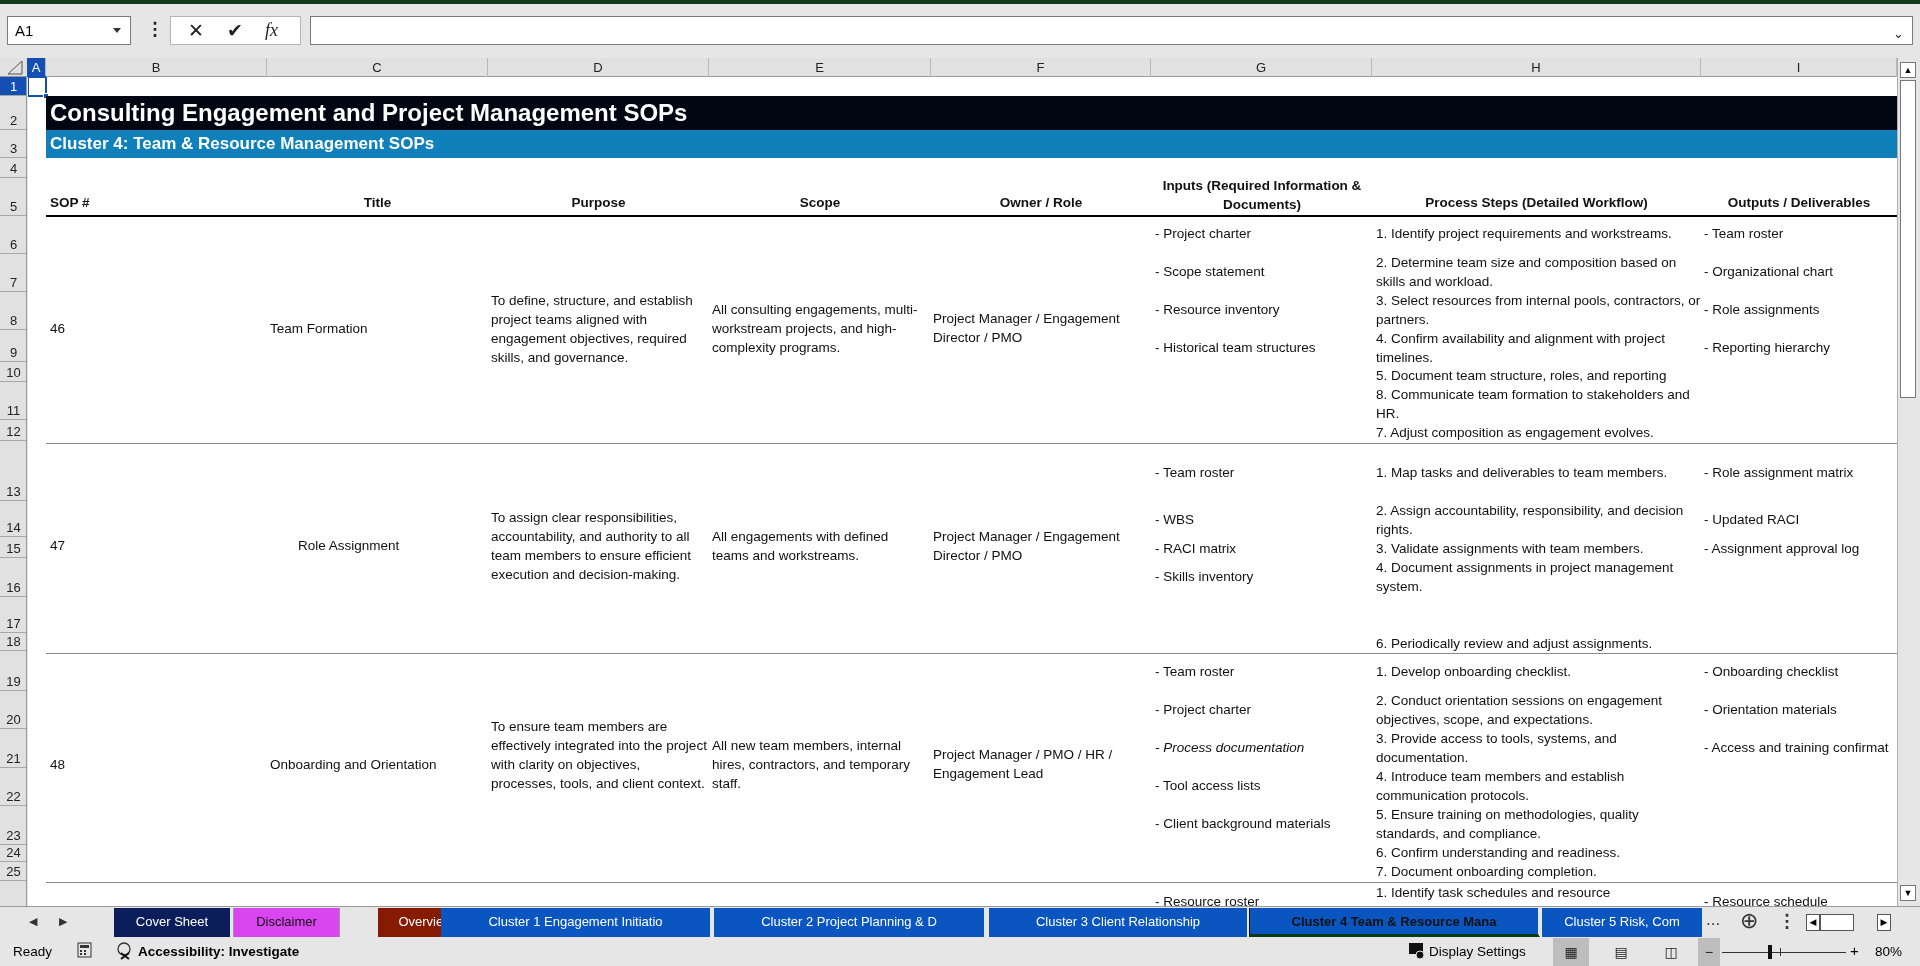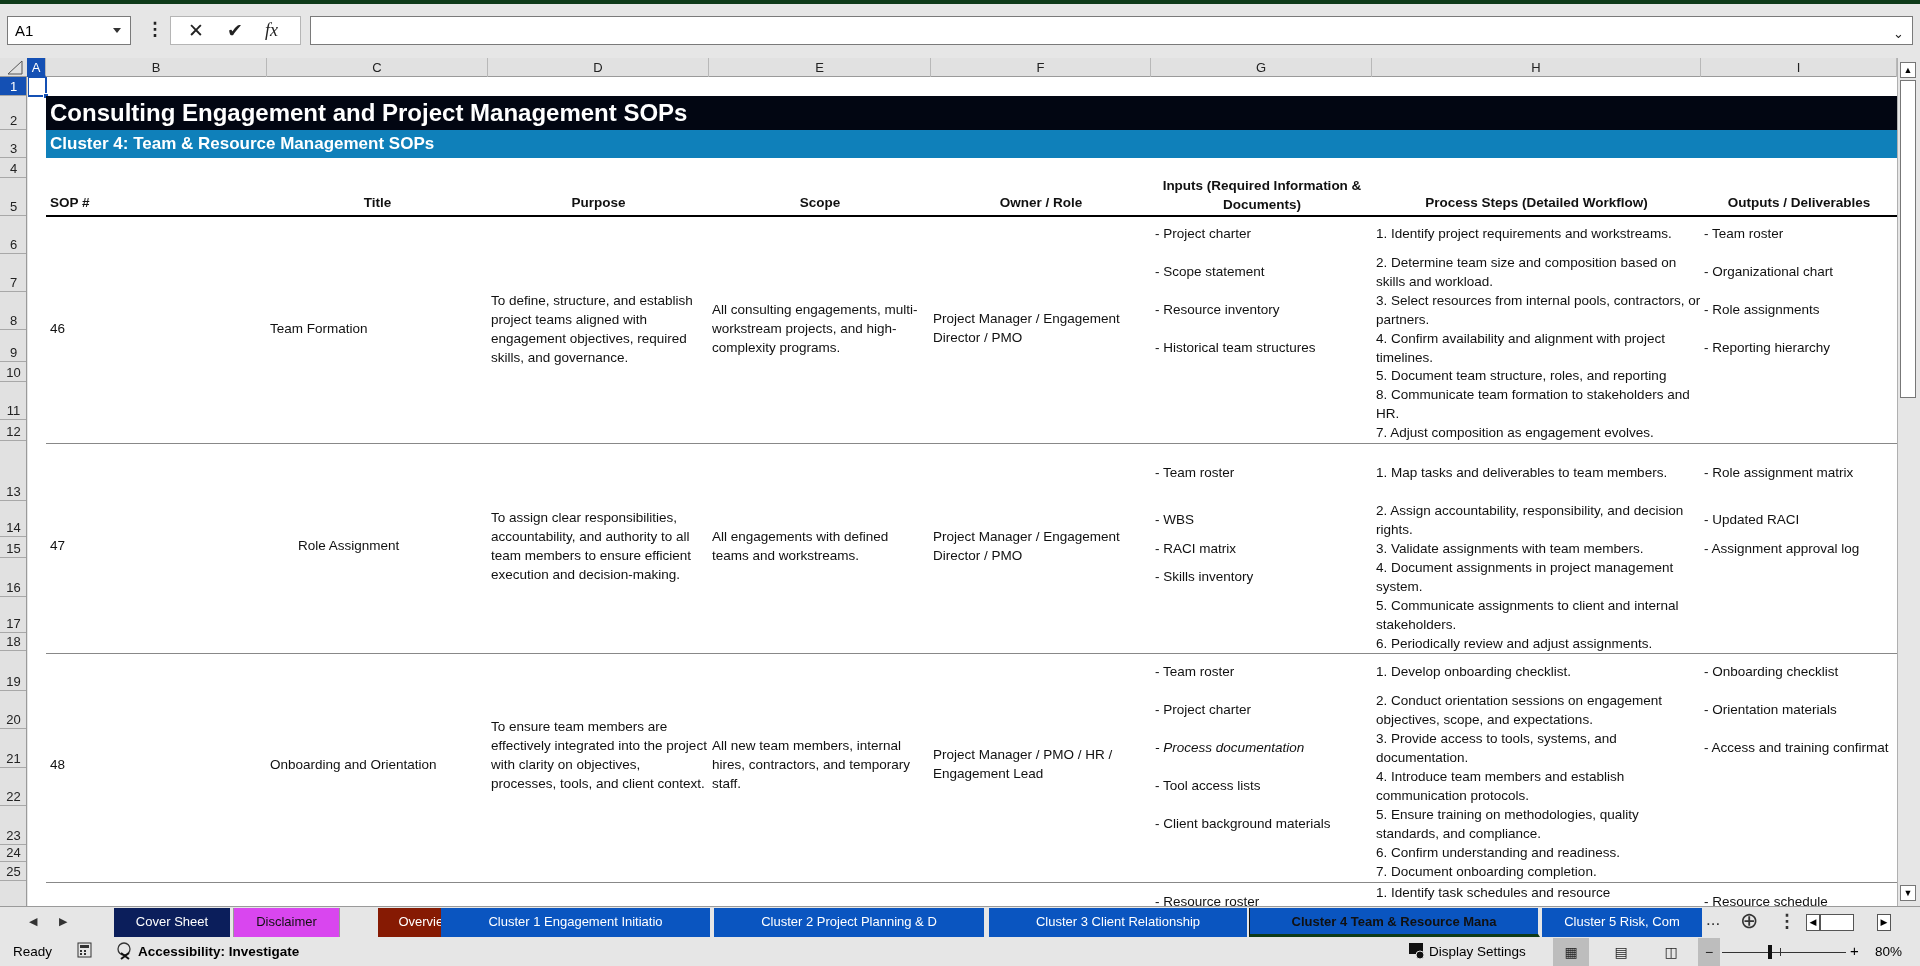--- a/index.html
+++ b/index.html
@@ -158,21 +158,20 @@
   <div class="cell wrap" style="left:684px;top:450px;width:200px;">All engagements with defined teams and workstreams.</div>
   <div class="cell wrap" style="left:905px;top:450px;width:200px;">Project Manager / Engagement Director / PMO</div>
   <div class="cell nowrap" style="left:1127px;top:386px;">- Team roster</div>
   <div class="cell nowrap" style="left:1127px;top:433px;">- WBS</div>
   <div class="cell nowrap" style="left:1127px;top:462px;">- RACI matrix</div>
   <div class="cell nowrap" style="left:1127px;top:490px;">- Skills inventory</div>
   <div class="cell wrap" style="left:1348px;top:386px;width:325px;">1. Map tasks and deliverables to team members.</div>
   <div class="cell wrap" style="left:1348px;top:424px;width:325px;">2. Assign accountability, responsibility, and decision rights.</div>
   <div class="cell wrap" style="left:1348px;top:462px;width:325px;">3. Validate assignments with team members.</div>
   <div class="cell wrap" style="left:1348px;top:481px;width:325px;">4. Document assignments in project management system.</div>
-  <div class="cell wrap" style="left:1348px;top:519px;width:325px;">5. Communicate assignments to client and internal stakeholders.</div>
   <div class="cell wrap" style="left:1348px;top:557px;width:325px;">6. Periodically review and adjust assignments.</div>
   <div class="cell nowrap" style="left:1676px;top:386px;">- Role assignment matrix</div>
   <div class="cell nowrap" style="left:1676px;top:433px;">- Updated RACI</div>
   <div class="cell nowrap" style="left:1676px;top:462px;">- Assignment approval log</div>
   <div class="hline" style="top:576px;"></div>
 
   <div class="cell nowrap" style="left:22px;top:678px;">48</div>
   <div class="cell nowrap" style="left:242px;top:678px;">Onboarding and Orientation</div>
   <div class="cell wrap" style="left:463px;top:640px;width:218px;">To ensure team members are effectively integrated into the project with clarity on objectives, processes, tools, and client context.</div>
   <div class="cell wrap" style="left:684px;top:659px;width:218px;">All new team members, internal hires, contractors, and temporary staff.</div>

